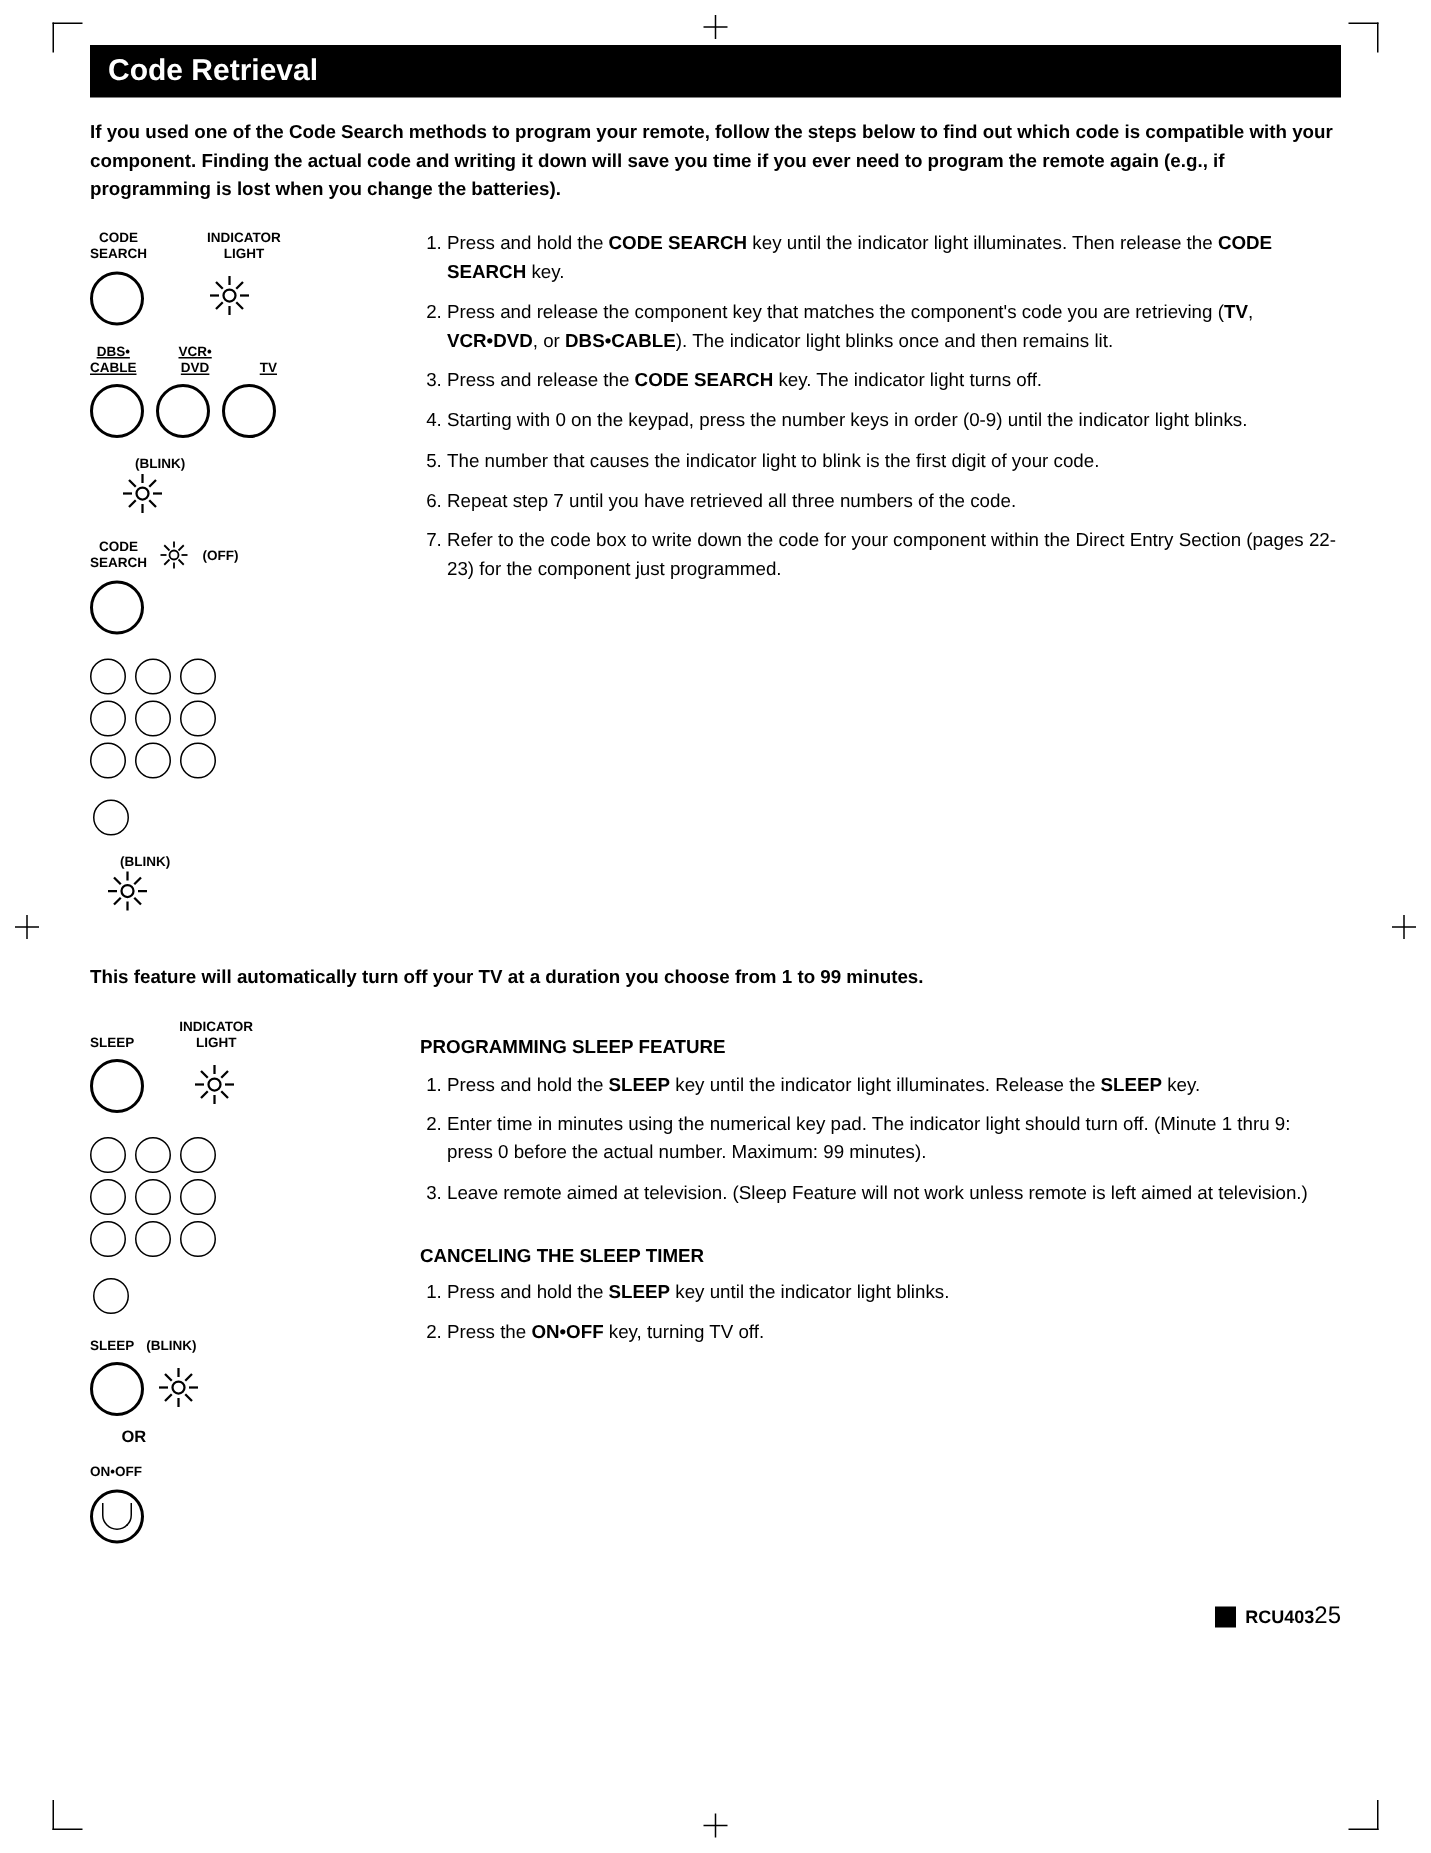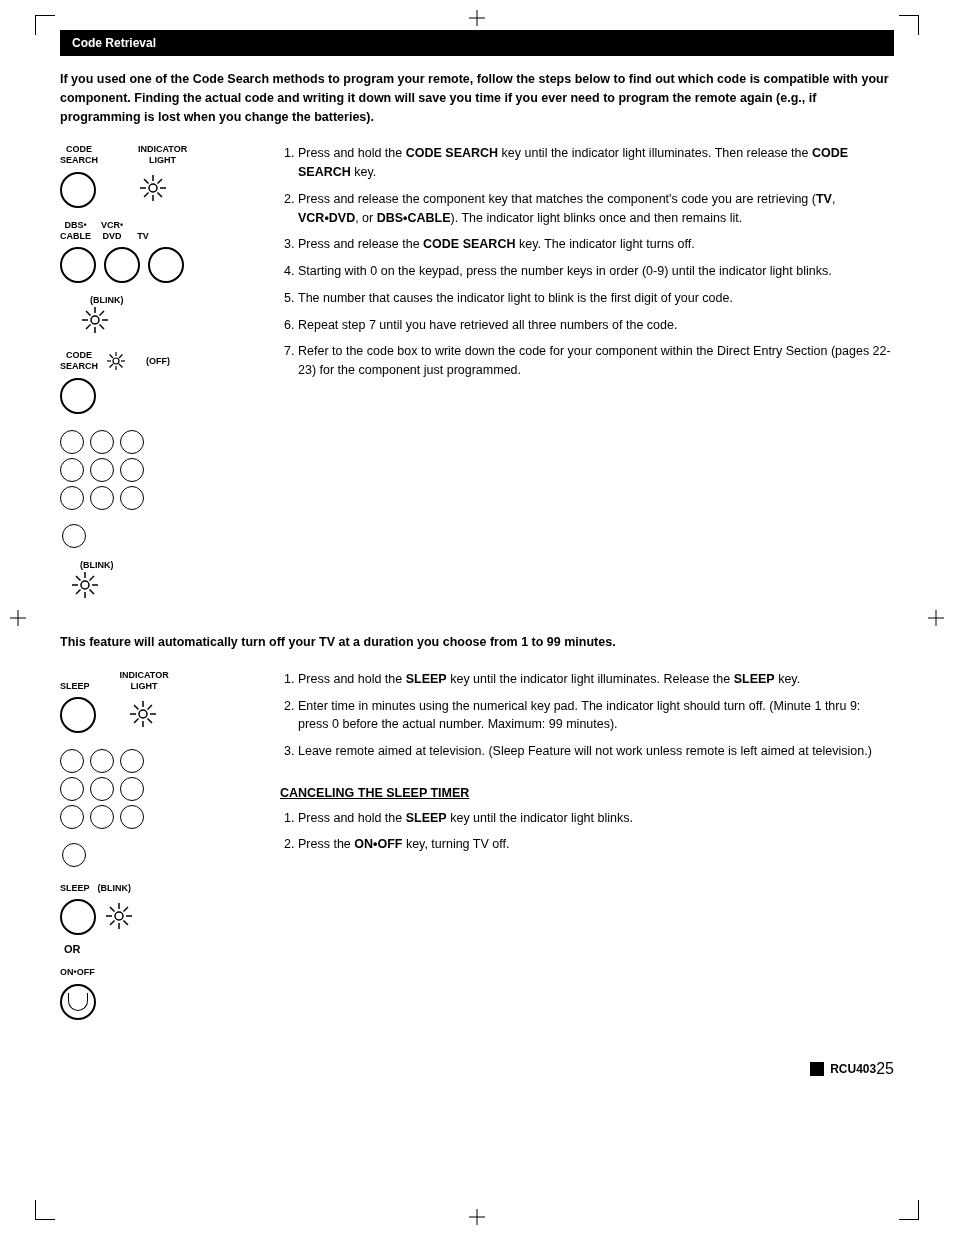--- a/index.html
+++ b/index.html
@@ -72,21 +72,21 @@
       height: 100%; width: 1px;
       background: #000;
       transform: translateX(-50%);
     }
 
     
     .section-header {
       background: #000;
       color: #fff;
       padding: 6px 12px;
-      font-size: 12px;
+      font-size: 20px;
       font-weight: bold;
       margin-bottom: 14px;
       display: inline-block;
       width: 100%;
     }
 
     .section-intro {
       font-size: 12.5px;
       line-height: 1.5;
       margin-bottom: 18px;
@@ -263,21 +263,21 @@
               <line x1="2" y1="15" x2="8" y2="15" stroke="#000" stroke-width="1.5"></line>
               <line x1="22" y1="15" x2="28" y2="15" stroke="#000" stroke-width="1.5"></line>
               <line x1="6" y1="6" x2="10.5" y2="10.5" stroke="#000" stroke-width="1.5"></line>
               <line x1="19.5" y1="19.5" x2="24" y2="24" stroke="#000" stroke-width="1.5"></line>
               <line x1="24" y1="6" x2="19.5" y2="10.5" stroke="#000" stroke-width="1.5"></line>
               <line x1="10.5" y1="19.5" x2="6" y2="24" stroke="#000" stroke-width="1.5"></line>
             </svg>
           </div>
         </div>
 
-        <div style="display:flex; gap:4px; align-items:flex-end; margin-bottom:2px;">
+        <div style="display:flex; gap:22px; align-items:flex-end; margin-bottom:2px;text-decoration:underline;">
           <div class="label-group">
             <span style="font-size:9px; font-weight:bold; text-align:center; line-height:1.2;">DBS•<br>CABLE</span>
           </div>
           <div class="label-group" style="margin-left:6px;">
             <span style="font-size:9px; font-weight:bold; text-align:center; line-height:1.2;">VCR•<br>DVD</span>
           </div>
           <div class="label-group" style="margin-left:10px;">
             <span style="font-size:9px; font-weight:bold; text-align:center;">TV</span>
           </div>
         </div>
@@ -302,21 +302,21 @@
               <line x1="24" y1="6" x2="19.5" y2="10.5" stroke="#000" stroke-width="1.5"></line>
               <line x1="10.5" y1="19.5" x2="6" y2="24" stroke="#000" stroke-width="1.5"></line>
             </svg>
           </div>
         </div>
 
         <div style="display:flex; align-items:center; gap:8px; margin-bottom:2px;">
           <div style="display:flex; flex-direction:column; align-items:center;">
             <span style="font-size:9px; font-weight:bold; text-align:center; line-height:1.2;">CODE<br>SEARCH</span>
           </div>
-          <div style="display:flex; align-items:center; gap:20px;">
+          <div style="display:flex; align-items:center; gap:9px;">
             <svg width="20" height="20" viewBox="0 0 20 20" style="flex-shrink:0;">
               <circle cx="10" cy="10" r="3" fill="none" stroke="#000" stroke-width="1.2"></circle>
               <line x1="10" y1="1" x2="10" y2="5" stroke="#000" stroke-width="1.2"></line>
               <line x1="10" y1="15" x2="10" y2="19" stroke="#000" stroke-width="1.2"></line>
               <line x1="1" y1="10" x2="5" y2="10" stroke="#000" stroke-width="1.2"></line>
               <line x1="15" y1="10" x2="19" y2="10" stroke="#000" stroke-width="1.2"></line>
               <line x1="3.5" y1="3.5" x2="7" y2="7" stroke="#000" stroke-width="1.2"></line>
               <line x1="13" y1="13" x2="16.5" y2="16.5" stroke="#000" stroke-width="1.2"></line>
               <line x1="16.5" y1="3.5" x2="13" y2="7" stroke="#000" stroke-width="1.2"></line>
               <line x1="7" y1="13" x2="3.5" y2="16.5" stroke="#000" stroke-width="1.2"></line>
@@ -438,40 +438,41 @@
               <line x1="2" y1="15" x2="8" y2="15" stroke="#000" stroke-width="1.5"></line>
               <line x1="22" y1="15" x2="28" y2="15" stroke="#000" stroke-width="1.5"></line>
               <line x1="6" y1="6" x2="10.5" y2="10.5" stroke="#000" stroke-width="1.5"></line>
               <line x1="19.5" y1="19.5" x2="24" y2="24" stroke="#000" stroke-width="1.5"></line>
               <line x1="24" y1="6" x2="19.5" y2="10.5" stroke="#000" stroke-width="1.5"></line>
               <line x1="10.5" y1="19.5" x2="6" y2="24" stroke="#000" stroke-width="1.5"></line>
             </svg>
           </div>
         </div>
 
-        <div style="margin-left:4px; font-size:11px; font-weight:bold; margin-bottom:4px;">OR</div>
+        <div style="margin-left:21px; font-size:11px; font-weight:bold; margin-bottom:4px;">OR</div>
 
         <div style="margin-bottom:2px;">
           <span style="font-size:9px; font-weight:bold;">ON•OFF</span>
         </div>
         <div>
           <div style="width:36px; height:36px; border-radius:50%; border:2px solid #000; background:#fff; display:flex; align-items:center; justify-content:center;">
             <div style="width:20px; height:18px; border-radius:0 0 10px 10px; border:1.5px solid #000; border-top:none;"></div>
           </div>
         </div>
       </div>
 
       <div class="steps-col">
+        <div class="sub-header">PROGRAMMING SLEEP FEATURE</div>
         <ol>
           <li>Press and hold the <strong>SLEEP</strong> key until the indicator light illuminates. Release the <strong>SLEEP</strong> key.</li>
           <li>Enter time in minutes using the numerical key pad. The indicator light should turn off. (Minute 1 thru 9: press 0 before the actual number. Maximum: 99 minutes).</li>
           <li>Leave remote aimed at television. (Sleep Feature will not work unless remote is left aimed at television.)</li>
         </ol>
 
-        <div class="sub-header" style="margin-top:23px;text-decoration:underline;">CANCELING THE SLEEP TIMER</div>
+        <div class="sub-header" style="margin-top:23px;">CANCELING THE SLEEP TIMER</div>
         <ol>
           <li>Press and hold the <strong>SLEEP</strong> key until the indicator light blinks.</li>
           <li>Press the <strong>ON•OFF</strong> key, turning TV off.</li>
         </ol>
       </div>
     </div>
   </div>
 
   <div class="footer-row">
     <div class="footer-logo">

